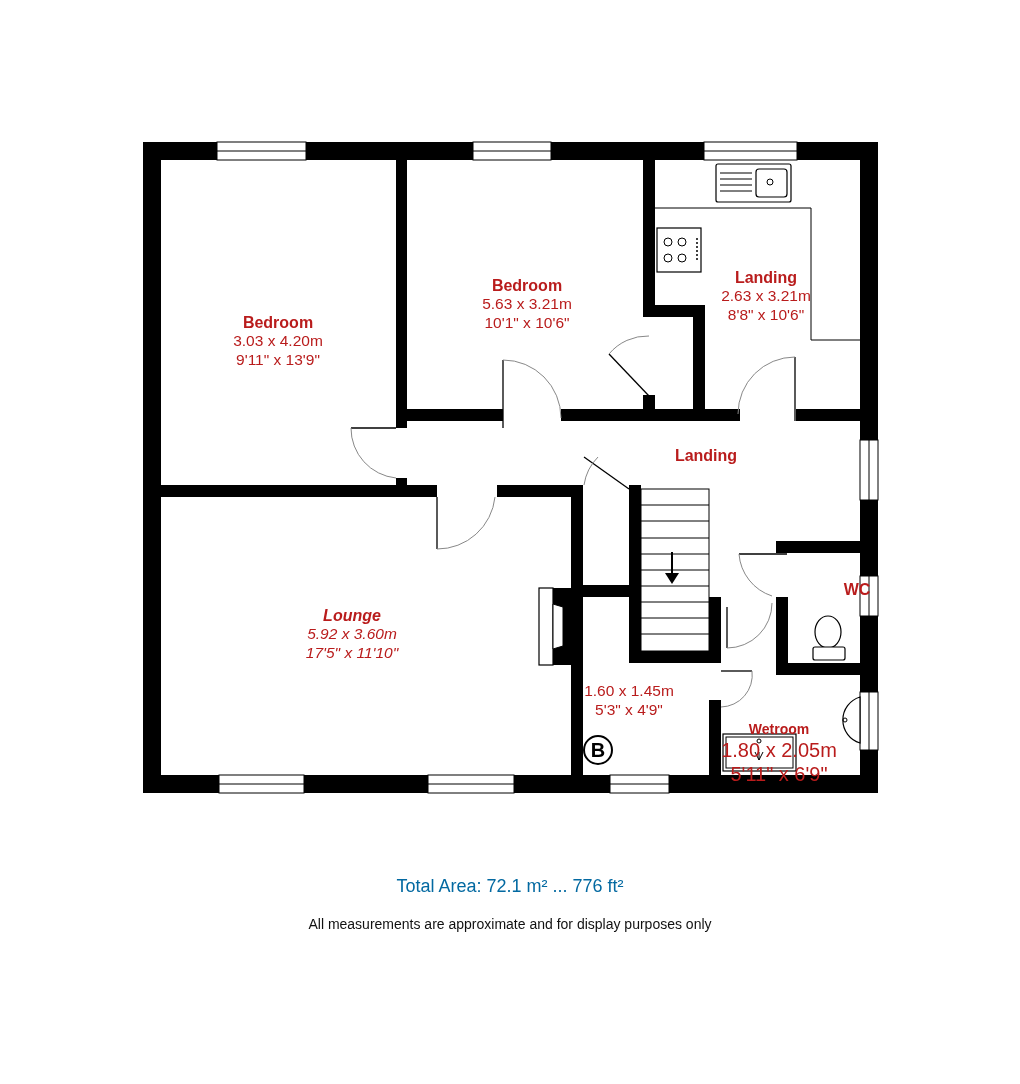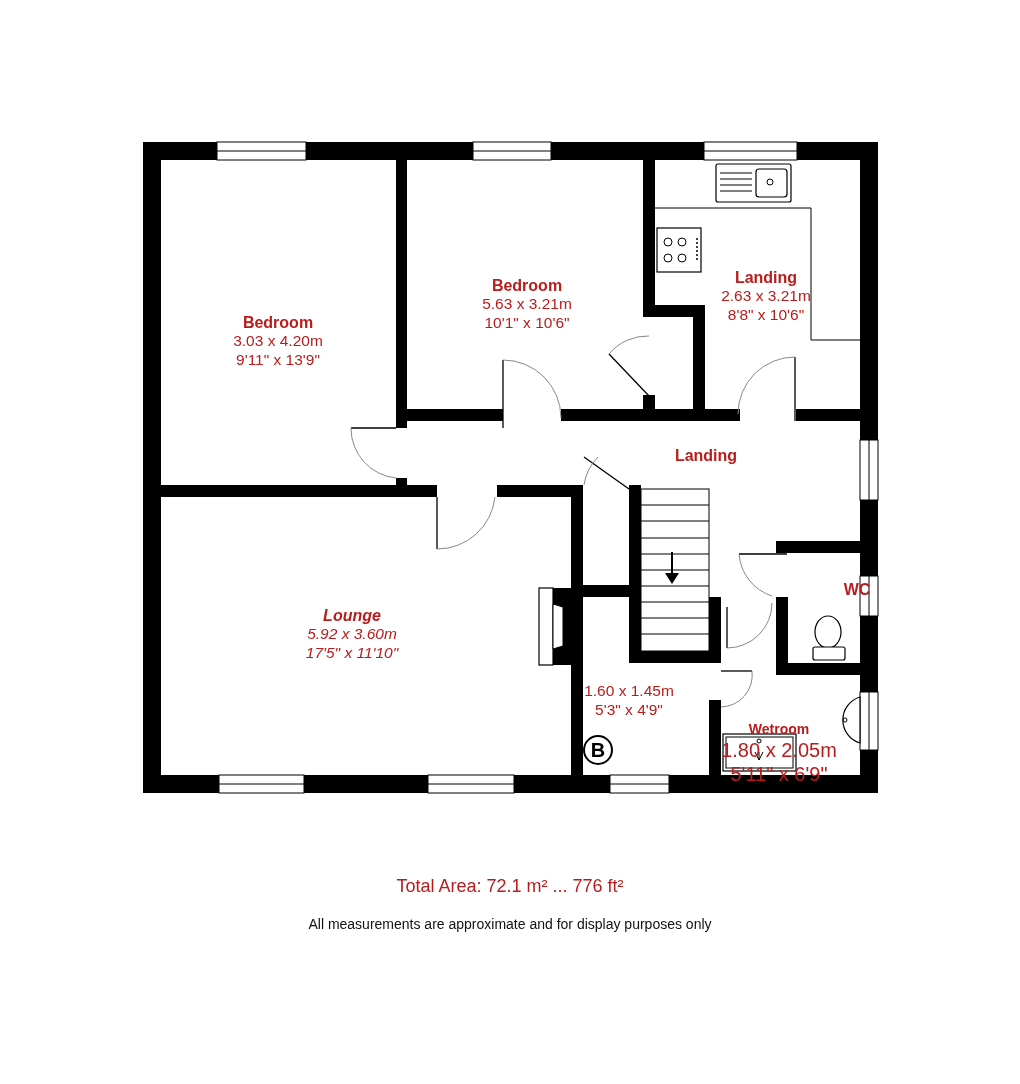--- a/index.html
+++ b/index.html
@@ -10,21 +10,21 @@
   .win-line { stroke: #000; stroke-width: 1; }
   .door-arc { fill: none; stroke: #888; stroke-width: 1; }
   .door-leaf { stroke: #000; stroke-width: 1.3; }
   .fixture { fill: #fff; stroke: #000; stroke-width: 1.2; }
   .thin { fill: none; stroke: #000; stroke-width: 1; }
   .room-label { position: absolute; text-align: center; color: #b91c1c; transform: translateX(-50%); white-space: nowrap; line-height: 1.2; }
   .room-name { font-weight: bold; font-size: 16px; }
   .room-dim { font-size: 15.5px; }
   .small .room-name { font-size: 14px; margin-top: 41px; }
   .small .room-dim { font-size: 20px; }
-  .total { position: absolute; left: 0; width: 1020px; top: 876px; text-align: center; font-size: 18px; color: #b91c1c; }
+  .total { position: absolute; left: 0; width: 1020px; top: 876px; text-align: center; font-size: 18px; color: #0369a1; }
   .disclaimer { position: absolute; left: 0; width: 1020px; top: 916px; text-align: center; font-size: 14px; color: #111; }
   .badge { position: absolute; left: 583px; top: 735px; width: 30px; height: 30px; border: 2px solid #000; border-radius: 50%; box-sizing: border-box; font-weight: bold; font-size: 20px; text-align: center; line-height: 26px; background: #fff; }
 </style>
 </head>
 <body>
 
 <svg class="plan" width="1020" height="1084" viewBox="0 0 1020 1084">
 
   <g>
     <rect class="wall" x="143" y="142" width="735" height="18"></rect>

